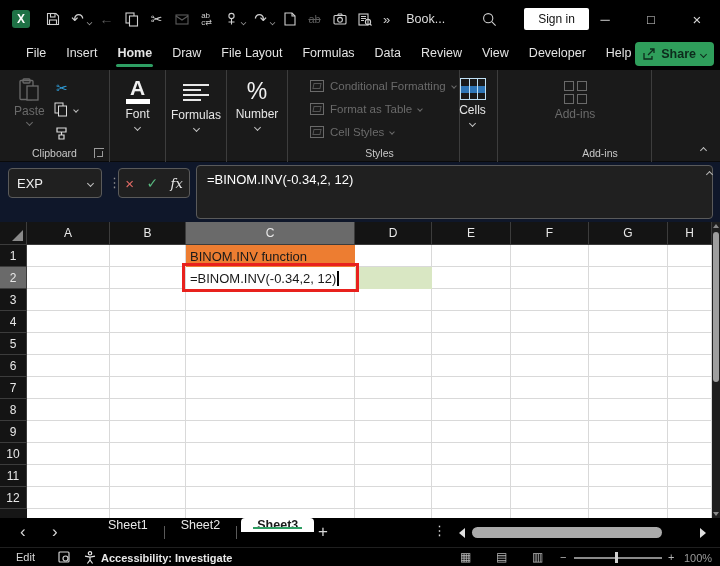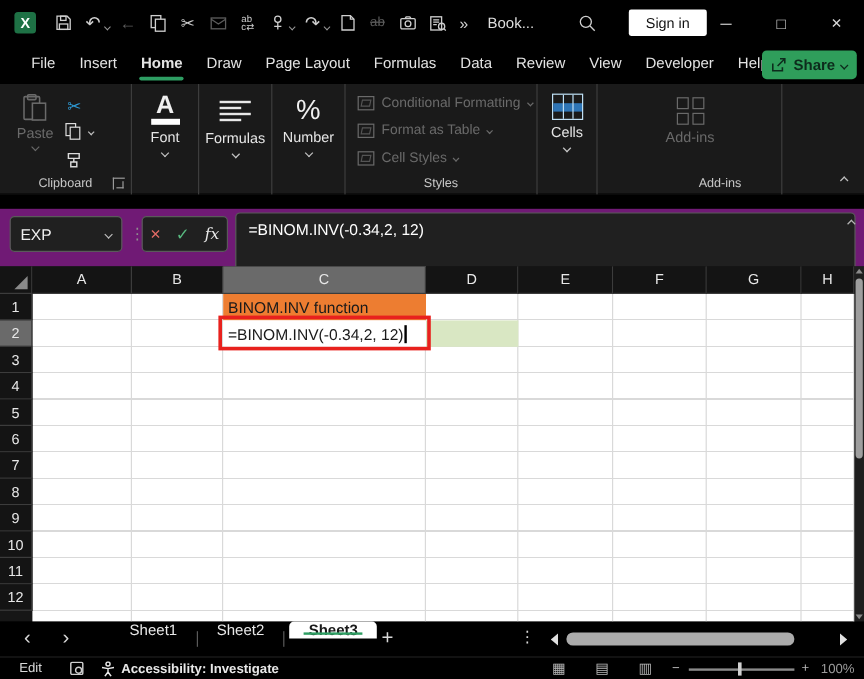--- a/index.html
+++ b/index.html
@@ -58,21 +58,21 @@
   #dialog-launcher::after { content:""; position:absolute; right:1px; bottom:1px; width:5px; height:5px; border-right:1.4px solid #9a9a9a; border-bottom:1.4px solid #9a9a9a; }
   #ribbon-collapse { position:absolute; right:14px; bottom:8px; color:#bdbdbd; }
   .cells-icon { width:26px; height:22px; border:1px solid #bfe0f5; background:
       linear-gradient(#1a1a1a,#1a1a1a); position:relative; }
   .cells-icon::before { content:""; position:absolute; left:0; right:0; top:7px; height:7px; background:var(--cells-blue); }
   .cells-icon::after { content:""; position:absolute; left:8px; top:0; bottom:0; width:1px; background:#bfe0f5; box-shadow:8px 0 0 #bfe0f5; }
   .addins-icon { display:grid; grid-template-columns:10px 10px; grid-template-rows:10px 10px; gap:3px; margin-top:3px; }
   .addins-icon i { border:1.4px solid #6a6a6a; }
 
   
-  #formula-row { position:absolute; left:0; top:162px; width:720px; height:60px; background:#701a75;margin-top:12px; }
+  #formula-row { position:absolute; left:0; top:162px; width:720px; height:60px; background:#0f172a; }
   #name-box { position:absolute; left:8px; top:6px; width:94px; height:30px; background:#202020; border:1px solid #5a5a5a; border-radius:4px; display:flex; align-items:center; padding:0 8px; font-size:13px; color:#f0f0f0; }
   #name-box .chev { margin-left:auto; color:#c0c0c0; }
   #fb-dots { position:absolute; left:108px; top:13px; color:#8f8f8f; font-size:13px; }
   #fb-buttons { position:absolute; left:118px; top:6px; width:72px; height:30px; background:#202020; border:1px solid #5a5a5a; border-radius:4px; display:flex; align-items:center; justify-content:space-around; }
   #cancel-btn { color:var(--cancel-red); font-size:15px; }
   #enter-btn { color:var(--enter-green); font-size:14px; }
   #fx-btn { color:#e8e8e8; font-size:13px; font-family:"DejaVu Serif", serif; font-style:italic; }
   #formula-input { position:absolute; left:196px; top:3px; width:517px; height:54px; background:#202020; border:1px solid #5a5a5a; border-radius:4px; padding:6px 20px 0 10px; font-size:13px; color:#fff; }
   #fb-collapse { position:absolute; right:8px; top:10px; color:#b5b5b5; }
 
@@ -217,21 +217,21 @@
     </div>
   </div>
 
   <div id="tabrow">
     <div style="width:16px"></div>
     <div id="rtabs" class="flexc">
         <span class="rtab">File</span>
         <span class="rtab">Insert</span>
         <span class="rtab active">Home</span>
         <span class="rtab">Draw</span>
-        <span class="rtab">Page Layout</span>
+        <span class="rtab">File Layout</span>
         <span class="rtab">Formulas</span>
         <span class="rtab">Data</span>
         <span class="rtab">Review</span>
         <span class="rtab">View</span>
         <span class="rtab">Developer</span>
         <span class="rtab">Help</span>
       </div>
     <div id="share-btn" style="background: rgb(47, 158, 91);">
       <svg width="13" height="12" viewBox="0 0 13 12">
           <path d="M1 5v6h8V8" fill="none" stroke="#0d2b1c" stroke-width="1.3"></path>
@@ -295,21 +295,21 @@
     </div>
 
     <div class="rgroup" style="left:227px;width:61px;">
       <div class="bigbtn">
         <span class="num-icon">%</span>
         <span class="lbl">Number</span>
         <span class="chev"></span>
       </div>
     </div>
 
-    <div class="rgroup" style="left:288px;width:160px;text-decoration:underline;">
+    <div class="rgroup" style="left:300px;width:160px;text-decoration:underline;">
       <div class="styles-item" style="top:10px;">
         <span class="sicon"></span>
         <span>Conditional Formatting</span>
         <span class="chev"></span>
       </div>
       <div class="styles-item" style="top:33px;">
         <span class="sicon"></span>
         <span>Format as Table</span>
         <span class="chev"></span>
       </div>

